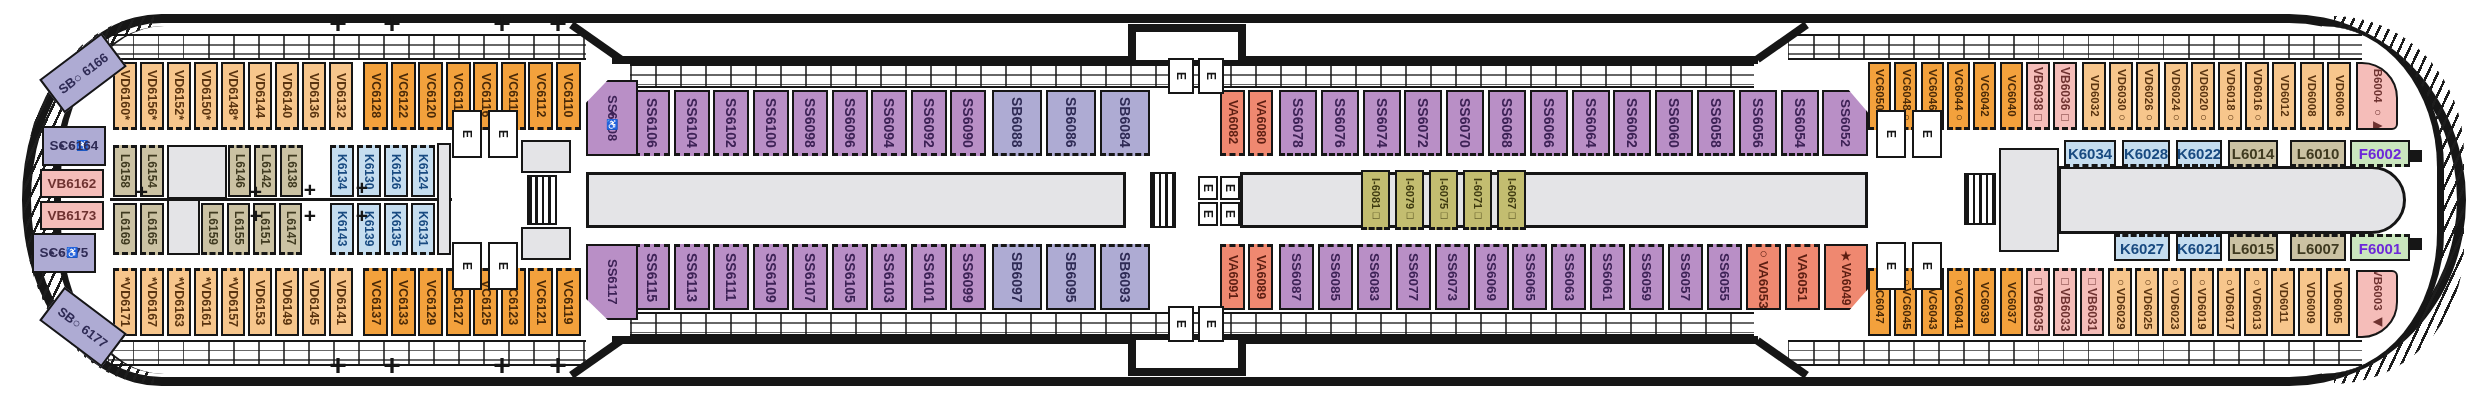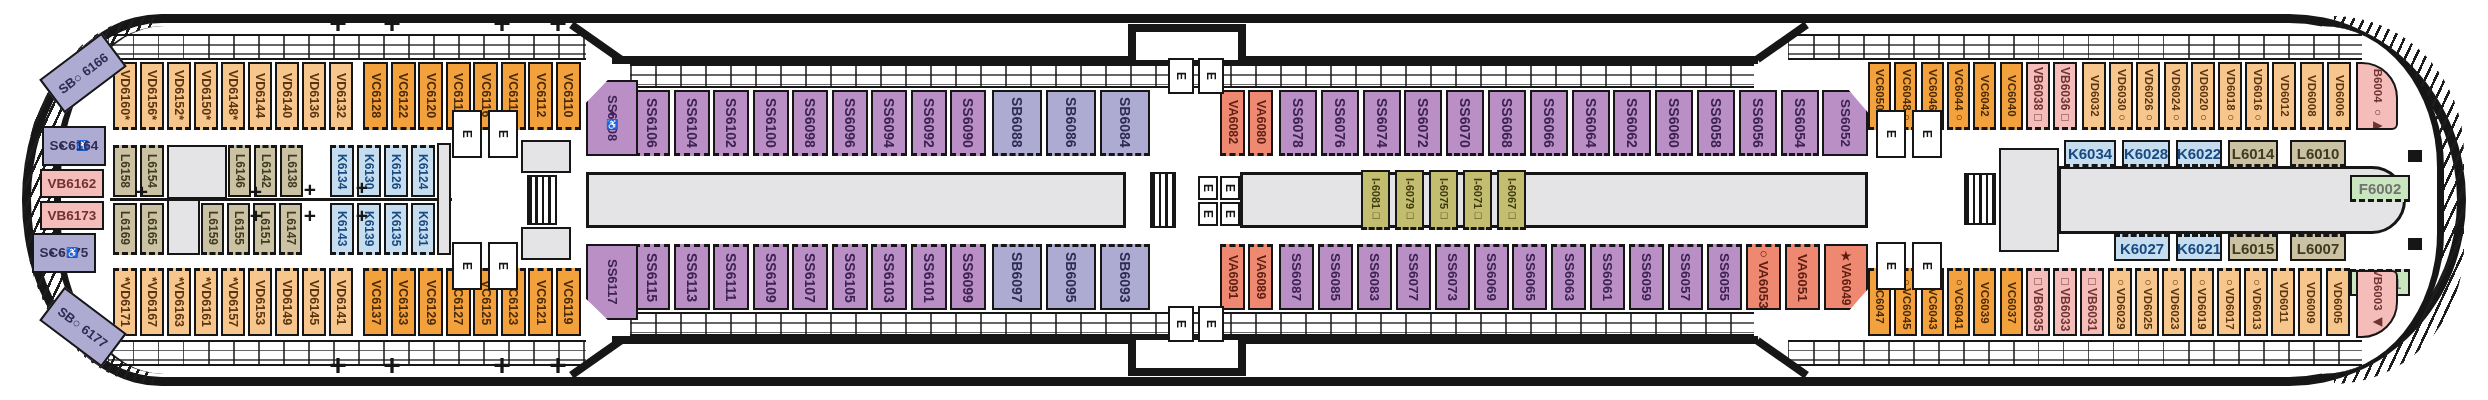--- a/index.html
+++ b/index.html
@@ -32,21 +32,21 @@
   .eroom span{transform:rotate(90deg);font-weight:bold;font-size:12px;color:#161616;}
   .stairs{border:2.5px solid #161616;
           background:repeating-linear-gradient(90deg,#161616 0 2.5px,#fff 2.5px 6.5px);}
   .plus{color:#161616;font-weight:bold;text-align:center;}
   .bump{background:#fff;border:8px solid #161616;}
   .cat-vd{background:var(--vd);color:#5a3410;} .cat-vc{background:var(--vc);color:#4a2a08;}
   .cat-ss{background:var(--ss);color:#3d2256;} .cat-sb{background:var(--sb);color:#2f2b55;}
   .cat-va{background:var(--va);color:#5c1e12;} .cat-vb{background:var(--vb);color:#6e3230;}
   .cat-sc{background:var(--sc);color:#2f2b55;} .cat-l{background:var(--l);color:#3f3a20;}
   .cat-k{background:var(--k);color:#184a80;}  .cat-i{background:var(--i);color:#3e3a10;}
-  .cat-f{background:var(--f);color:#737373;margin-top:35px;}
+  .cat-f{background:var(--f);color:#6d28d9;}
   .endlabel{display:flex;flex-direction:column;align-items:center;justify-content:center;gap:1px;}
   .icrow{font-size:10px;font-weight:bold;}
 </style>
 </head>
 <body>
 
 <div id="stage" style="--vd: #F7C68C; --vc: #F3A13C; --ss: #B98FC6; --sb: #AEABD3; --va: #EF8870; --vb: #F5BDB9; --sc: #AEABD3; --l: #CBC2A3; --k: #C5DDEF; --i: #C3BD70; --f: #CAE6BE; --deck: #E4E4E7; --hull: #161616;">
   <div class="hull"></div>
   <div class="hatch hatchL"></div>
   <div class="hatchLcov"></div>

